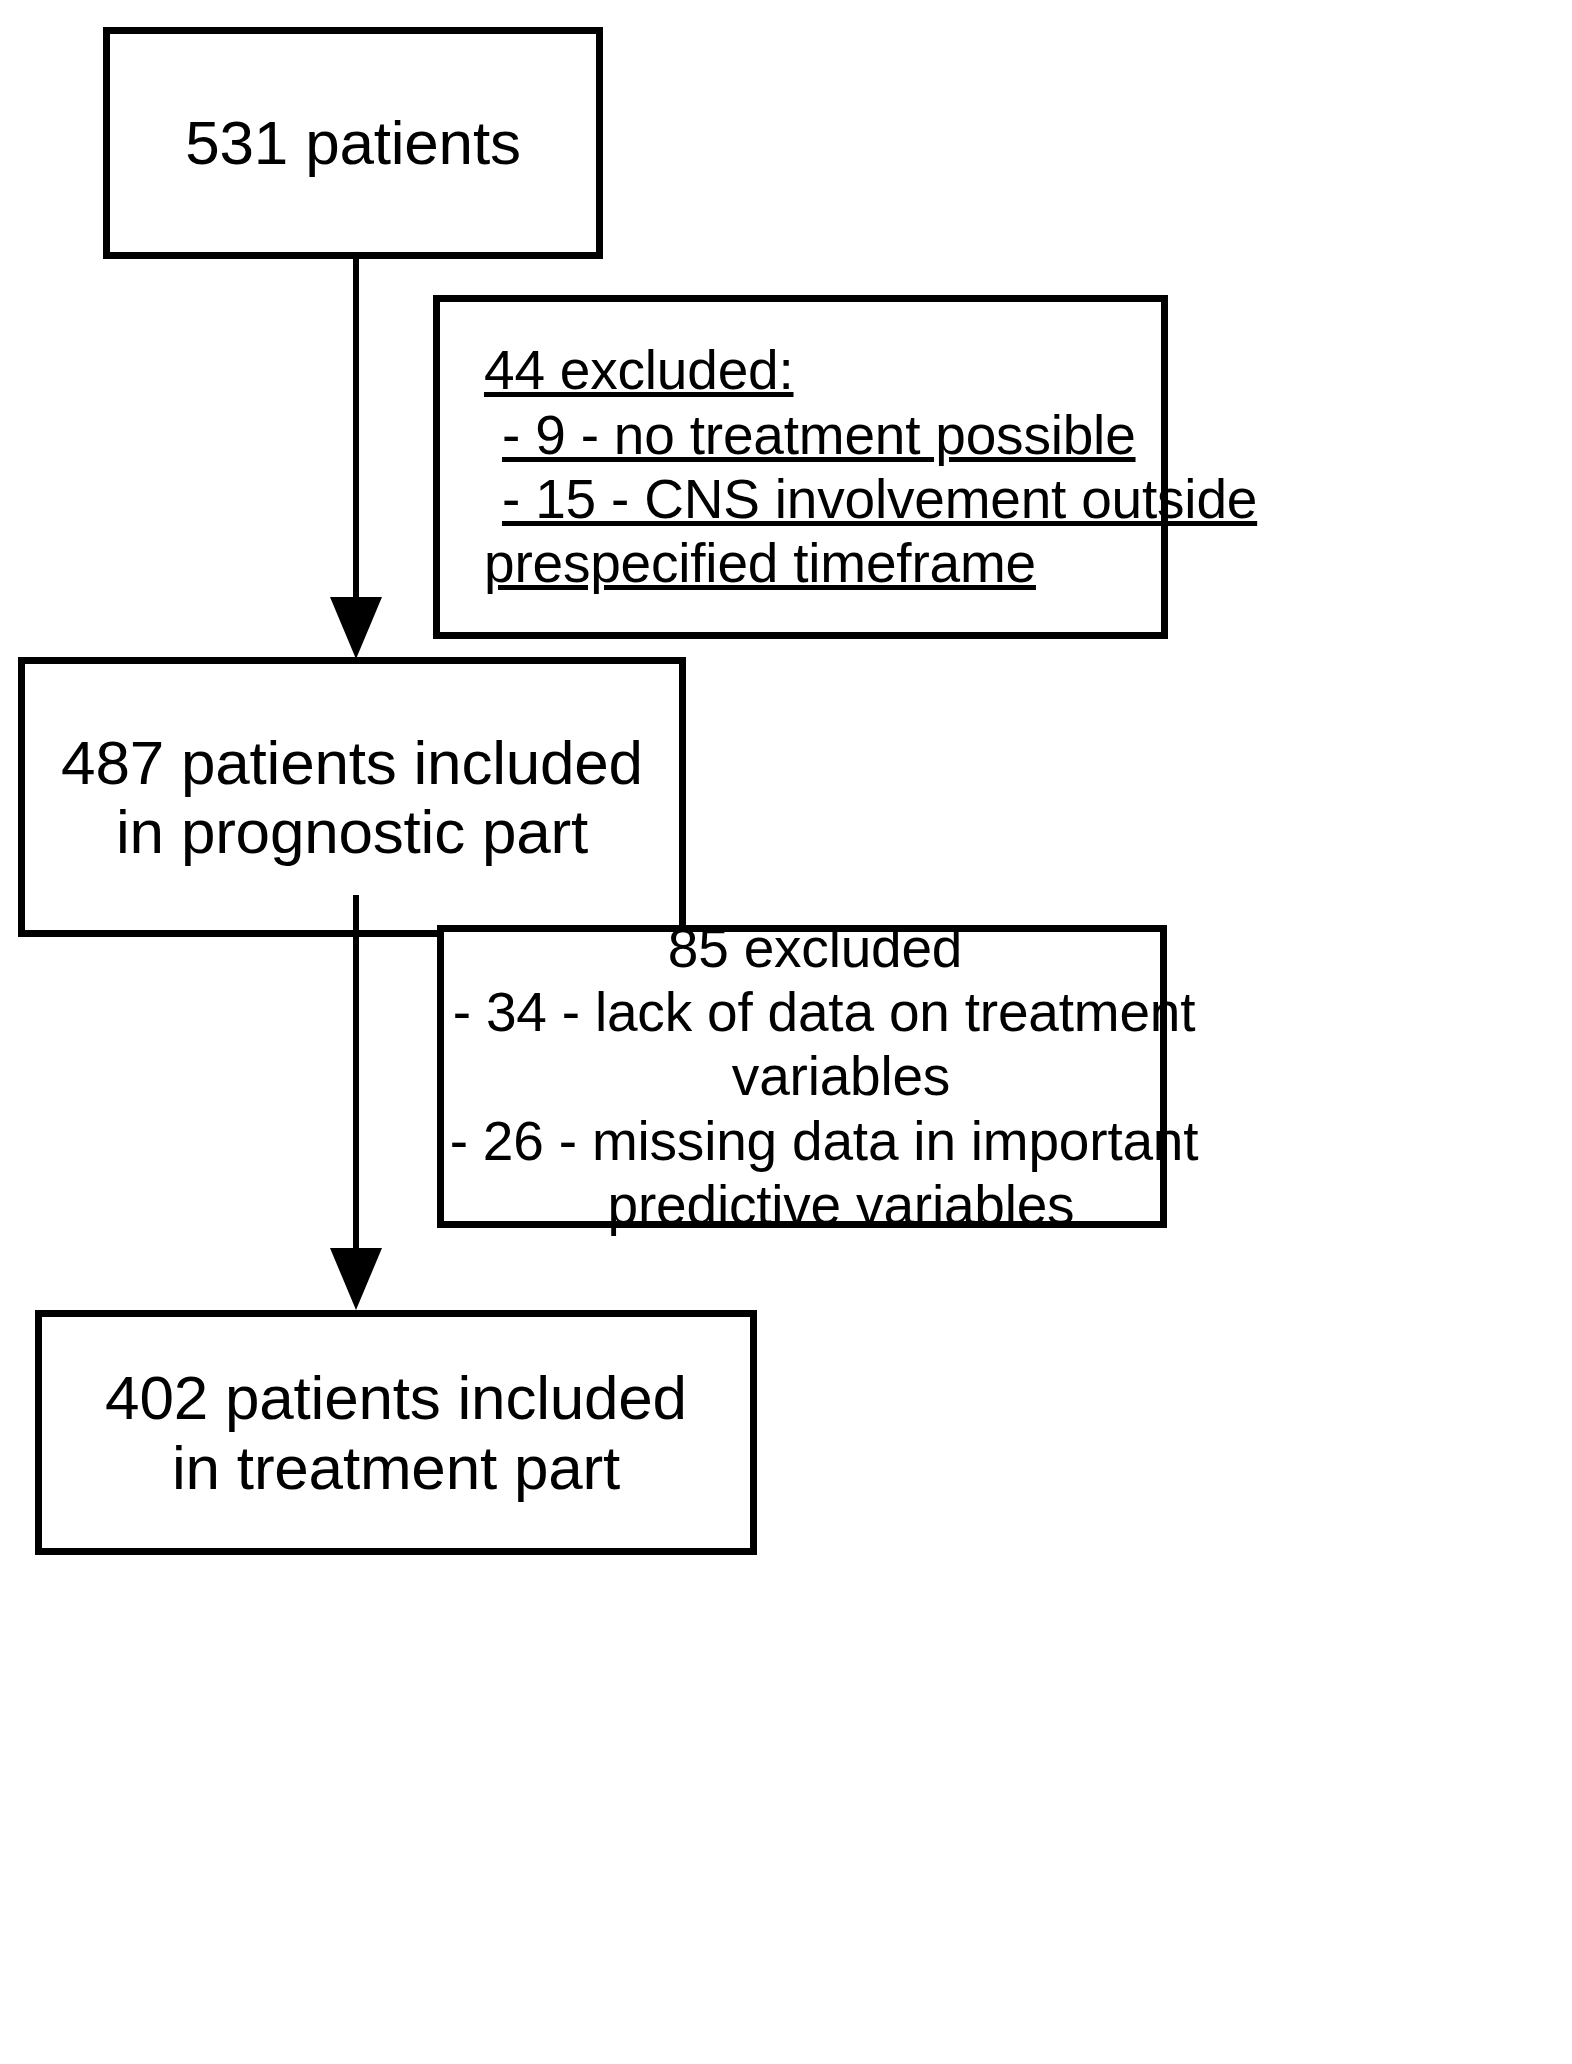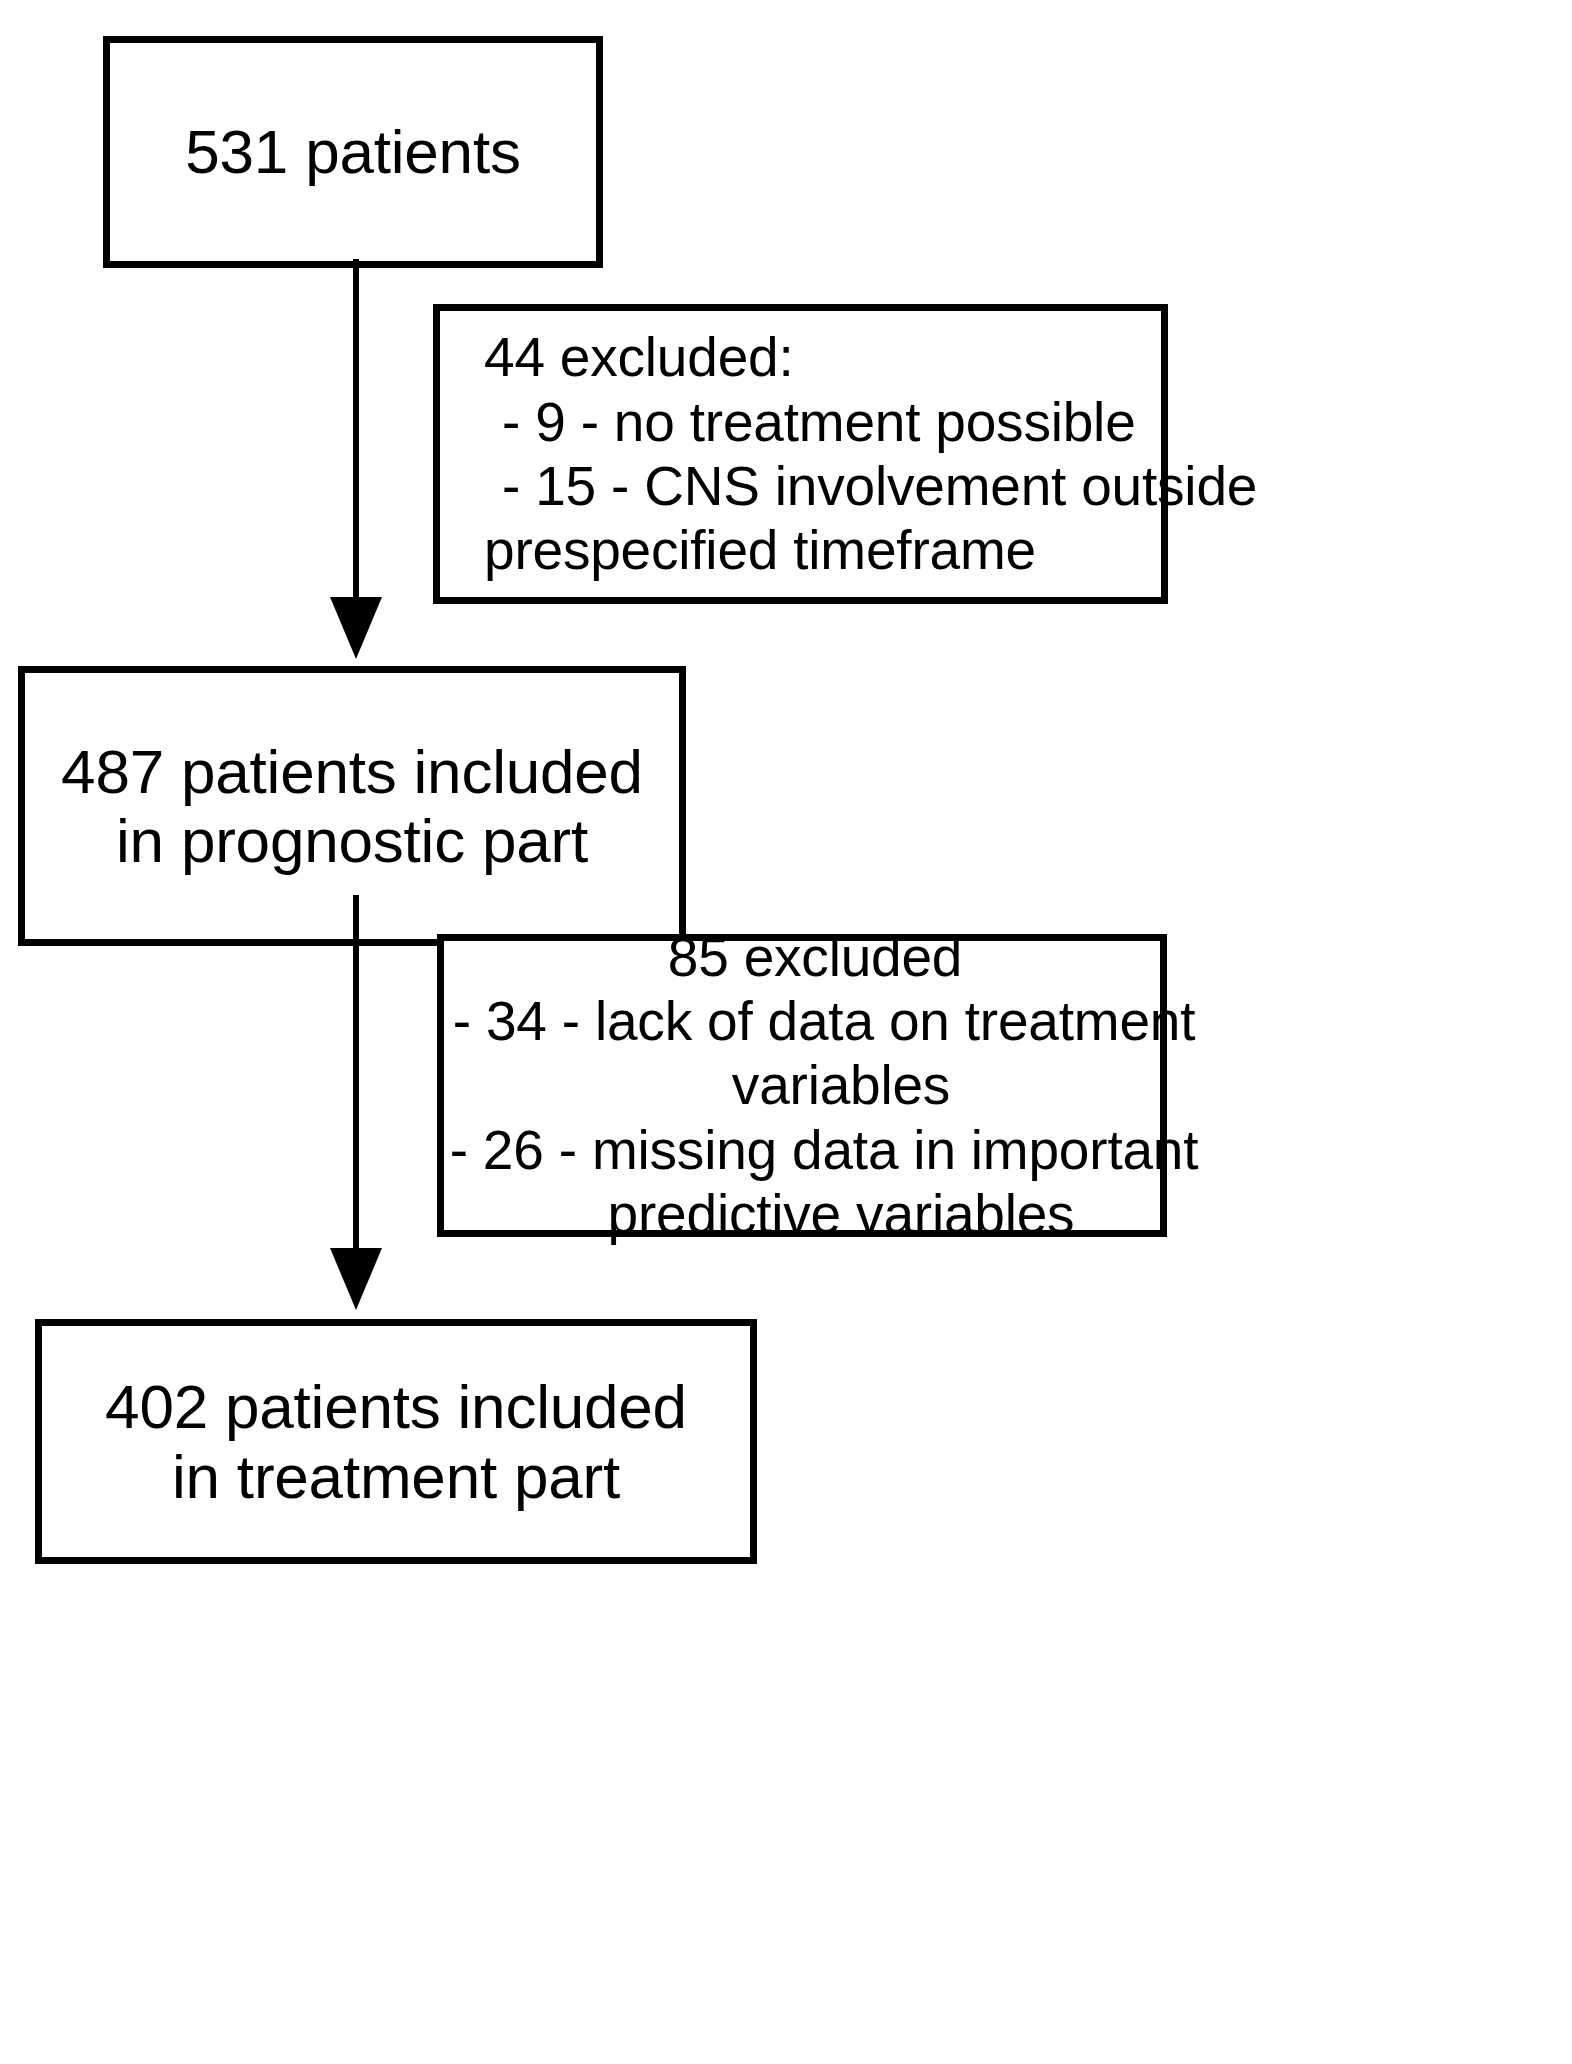--- a/index.html
+++ b/index.html
@@ -22,21 +22,20 @@
 
   
   .fc-box {
     position: absolute;
     box-sizing: border-box;
     border: 7px solid #000000;
     background: #ffffff;
     display: flex;
     flex-direction: column;
     justify-content: center;
-    margin-top: 9px;
   }
   .fc-box.center-text {
     align-items: center;
     text-align: center;
   }
   .fc-box.left-text {
     align-items: flex-start;
     text-align: left;
   }
 
@@ -97,21 +96,21 @@
 
   <div class="fc-box node-box center-text" style="left:103px; top:27px; width:500px; height:232px;">
     <div class="box-line">531 patients</div>
   </div>
 
   <div class="arrow" style="left:353px; top:259px; width:6px; height:400px;">
     <div class="arrow-shaft" style="height:345px;"></div>
     <div class="arrow-head" style="top:338px;"></div>
   </div>
 
-  <div class="fc-box excl-box left-text" style="left:433px; top:295px; width:735px; height:300px;">
+  <div class="fc-box excl-box left-text" style="left:433px; top:295px; width:735px; height:344px;text-decoration:underline;">
     <div class="box-line">44 excluded:</div>
     <div class="box-line indent">- 9 - no treatment possible</div>
     <div class="box-line indent">- 15 - CNS involvement outside</div>
     <div class="box-line">prespecified timeframe</div>
   </div>
 
   <div class="fc-box node-box center-text" style="left:18px; top:657px; width:668px; height:280px;">
     <div class="box-line">487 patients included</div>
     <div class="box-line">in prognostic part</div>
   </div>

